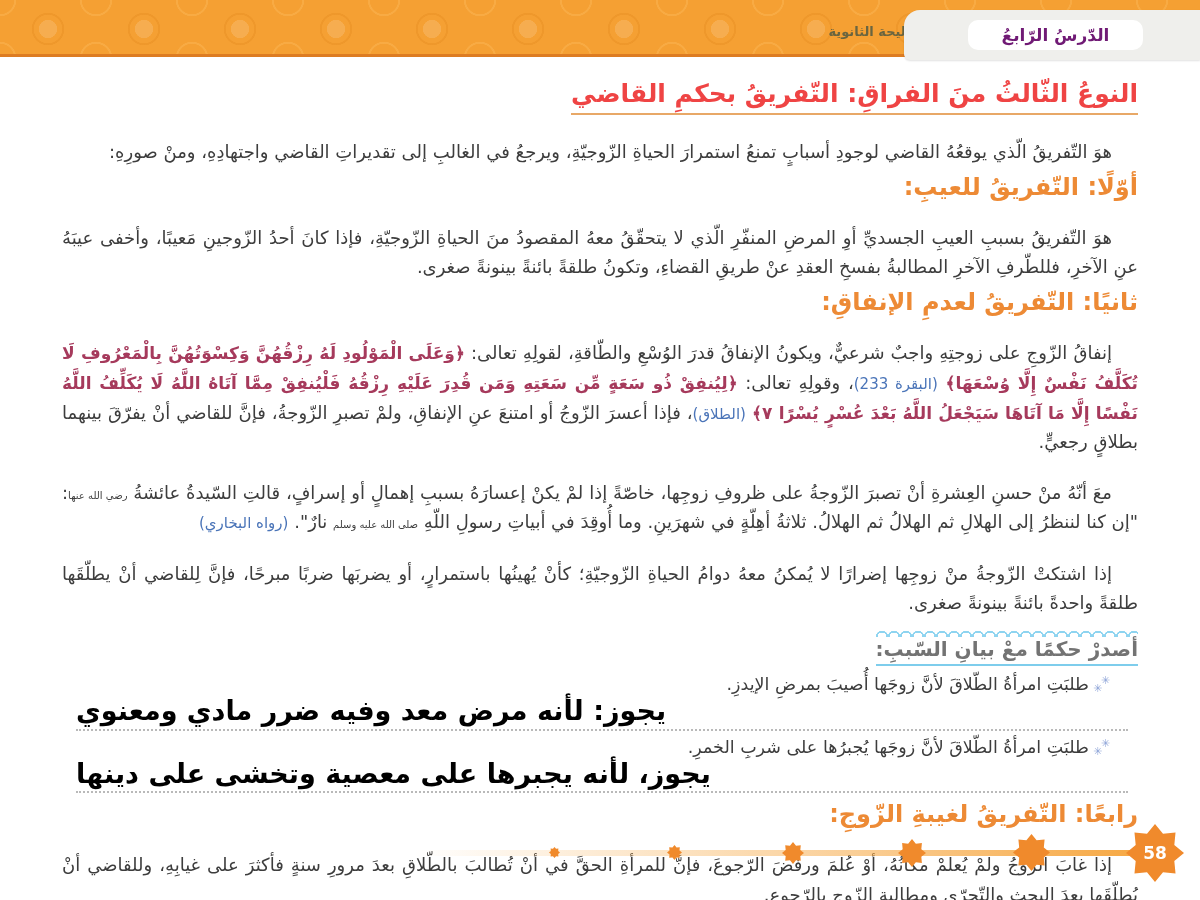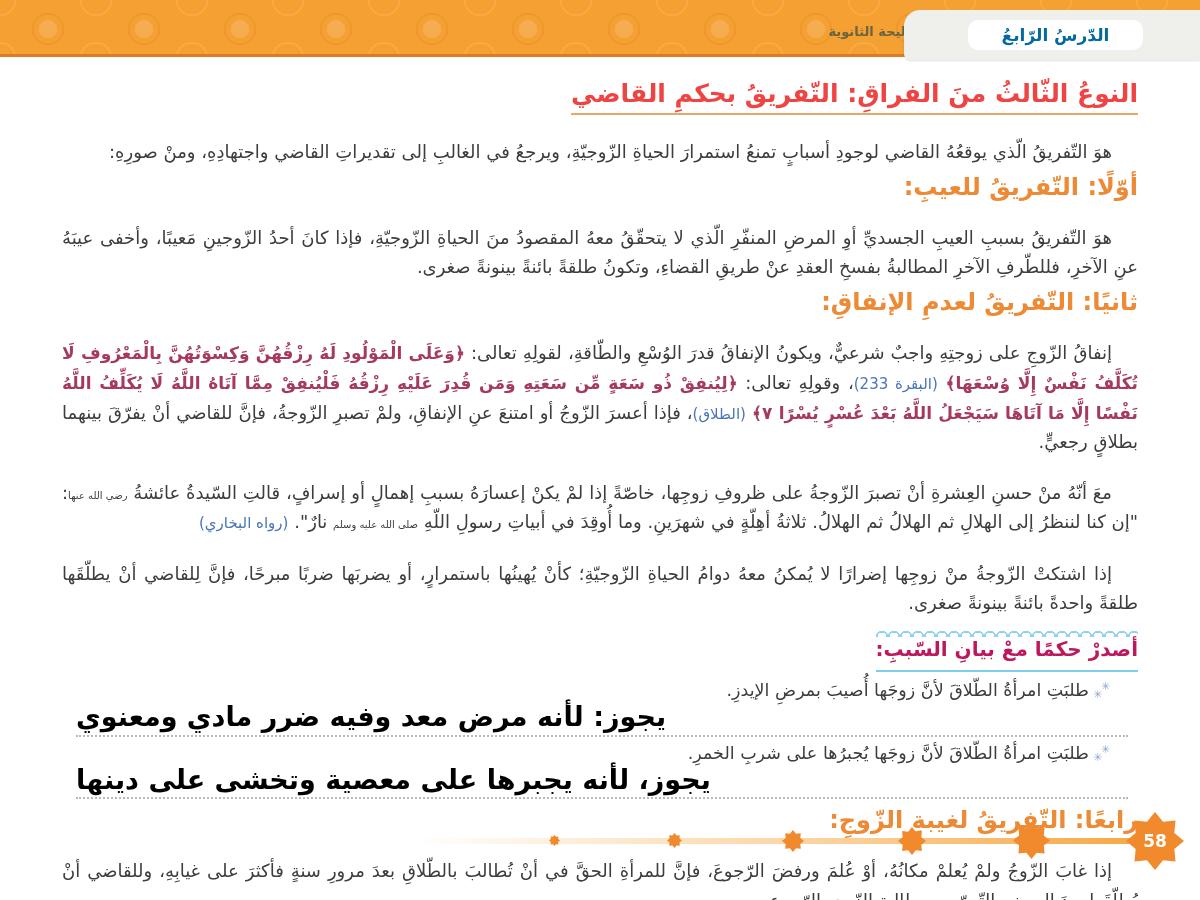--- a/index.html
+++ b/index.html
@@ -15,54 +15,54 @@
       radial-gradient(circle 25px at center, transparent 56%, rgba(255,200,110,0.28) 58% 64%, transparent 66%);
     background-size: 96px 58px, 96px 58px, 96px 58px;
     background-position: 0 0, 0 0, 48px 29px;
     border-bottom:3px solid #dd7c22; }
   .byline { position:absolute; top:24px; left:0; right:168px; text-align:right;
     font-size:13px; font-weight:bold; color:#6a6540; }
   .tab-panel { position:absolute; top:10px; right:0; width:296px; height:50px;
     background:#efefec; border-radius:16px 0 0 6px; box-shadow:0 1px 2px rgba(0,0,0,0.12);
     display:flex; align-items:center; justify-content:center; z-index:5; }
   .tab-pill { background:#fff; border-radius:10px; padding:5px 34px;
-    font-size:17px; font-weight:bold; color:#0369a1;margin-left:7px; }
+    font-size:17px; font-weight:bold; color:#701a75;margin-left:7px; }
 
   
   .content { padding:22px 62px 0 62px; color:#3d3d3d; }
   .page-title-wrap { text-align:right; margin-bottom:12px; }
   .page-title { display:inline-block; font-size:25px; font-weight:bold; color:#ef4444;
     padding-bottom:5px; border-bottom:2.5px solid #e8a867; }
   p.body { font-size:18px; line-height:1.62; text-align:justify; text-indent:26px;
     margin-bottom:2px;margin-top:22px; }
   .orange-head { font-size:24px; font-weight:bold; color:#ed8a35; margin:7px 0 3px; }
   .quran { color:#a63a5c; font-size:17px; font-weight:bold; }
   .ref { color:#4a74b8; font-size:15px; }
   .honorific { font-size:10px; color:#3d3d3d; }
 
   
   .activity-head-wrap { width:fit-content; margin-top:12px; margin-bottom:8px; }
   .wave { height:8px; width:100%;
     background-image: radial-gradient(circle at 6px 8px, transparent 4.5px, #8ed4f0 4.5px 6px, transparent 6.5px);
     background-size:12px 8px; background-repeat:repeat-x; }
-  .activity-head { font-size:20px; font-weight:bold; color:#be185d;
-    padding-bottom:9px; border-bottom:2.5px solid #7ecdec; }
+  .activity-head { font-size:20px; font-weight:bold; color:#737373;
+    padding-bottom:3px; border-bottom:2.5px solid #7ecdec; }
   .item { padding-right:28px; font-size:17.5px; margin-top:3px; }
   .bullet { position:relative; display:inline-block; width:17px; height:18px;
     vertical-align:middle; margin-left:4px; }
   .bullet .b1, .bullet .b2 { position:absolute; color:#8fa5d8; font-size:11px; line-height:10px; }
   .bullet .b1 { top:0; right:0; }
   .bullet .b2 { bottom:0; left:0; }
   .answer-row { margin:0 10px 6px 14px; border-bottom:2px dotted #b9b9b9;
     text-align:left; padding-bottom:1px; }
   .answer-text { font-size:27px; font-weight:bold; color:#000; line-height:1.25;
     letter-spacing:0.5px; }
 
   
-  .footer { position:absolute; bottom:22px; left:0; width:100%; height:76px; z-index:2; }
+  .footer { position:absolute; bottom:10px; left:0; width:100%; height:76px; z-index:2; }
   .footer-line { position:absolute; top:36px; right:46px; width:740px; height:6px;
     background:linear-gradient(to left, #f6a63f, rgba(246,166,63,0.55) 40%, rgba(246,166,63,0)); border-radius:3px; }
   .star { position:absolute; background:#f08a2c;
     clip-path:polygon(50% 0%, 63.8% 16.7%, 85.4% 14.6%, 83.3% 36.2%, 100% 50%,
       83.3% 63.8%, 85.4% 85.4%, 63.8% 83.3%, 50% 100%, 36.2% 83.3%, 14.6% 85.4%,
       16.7% 63.8%, 0% 50%, 16.7% 36.2%, 14.6% 14.6%, 36.2% 16.7%); }
   .s1 { width:11px; height:11px; right:640px; top:33px; }
   .s2 { width:15px; height:15px; right:518px; top:31px; }
   .s3 { width:22px; height:22px; right:396px; top:28px; }
   .s4 { width:28px; height:28px; right:274px; top:25px; }

